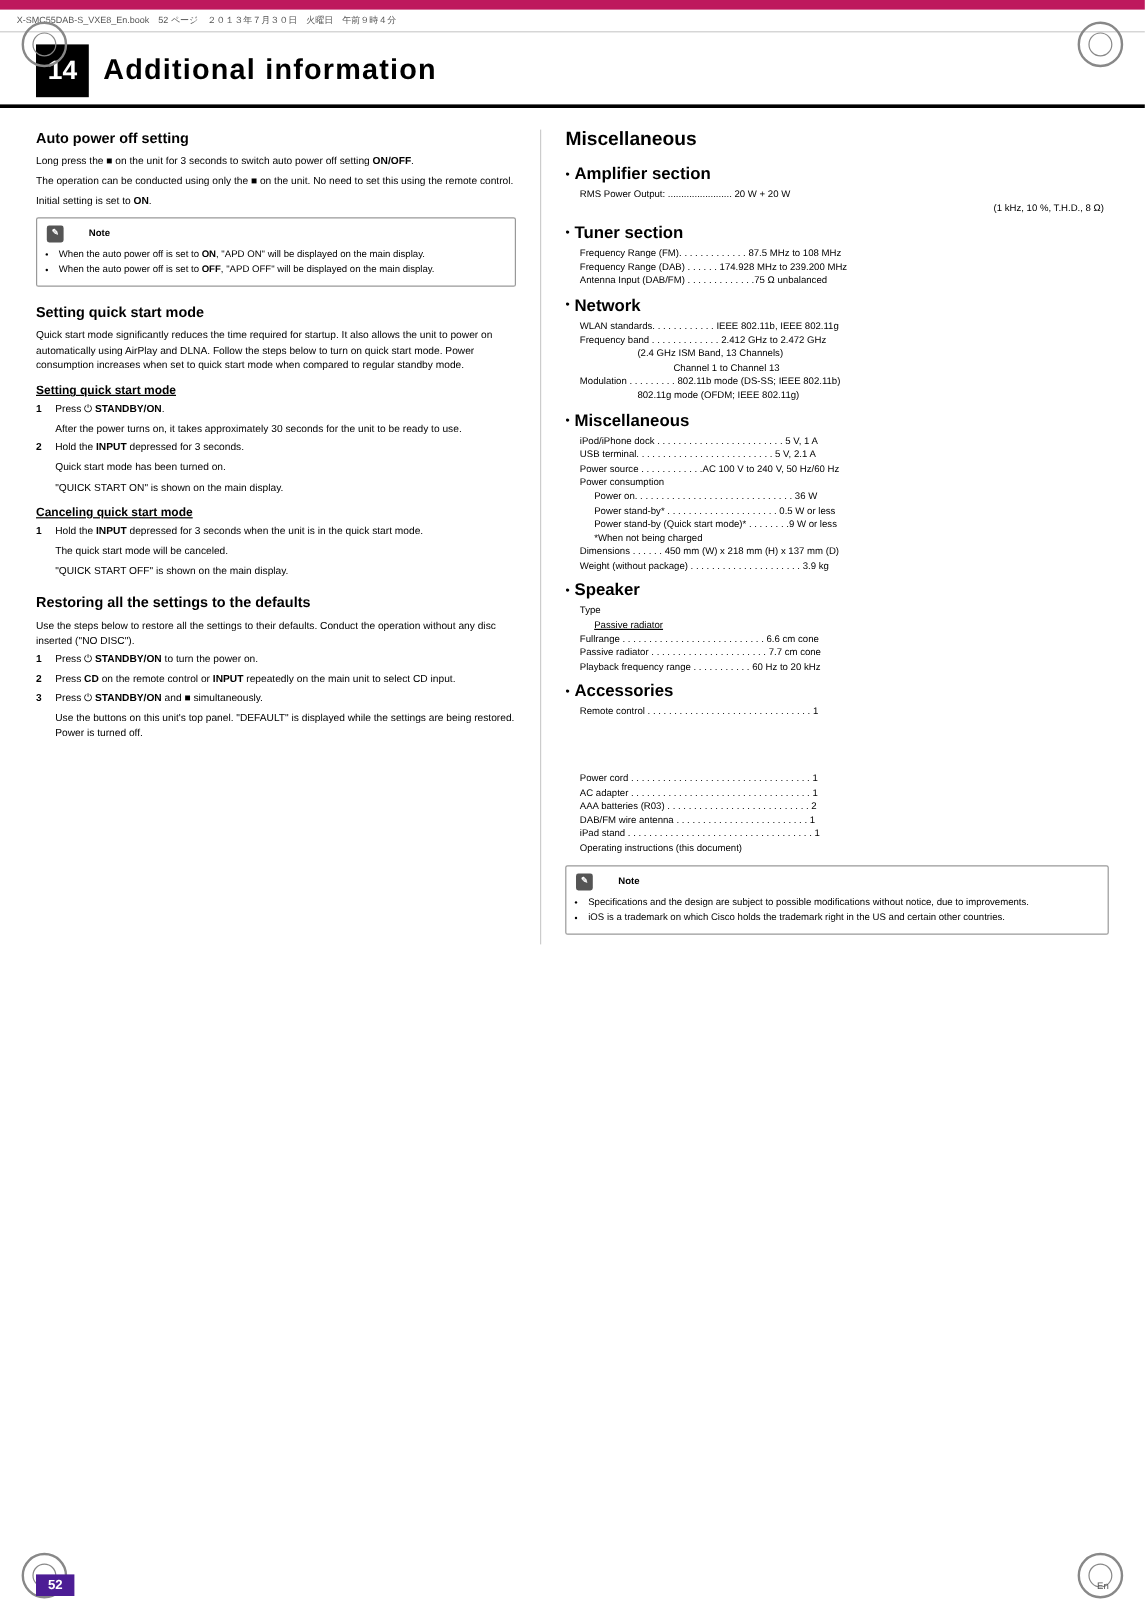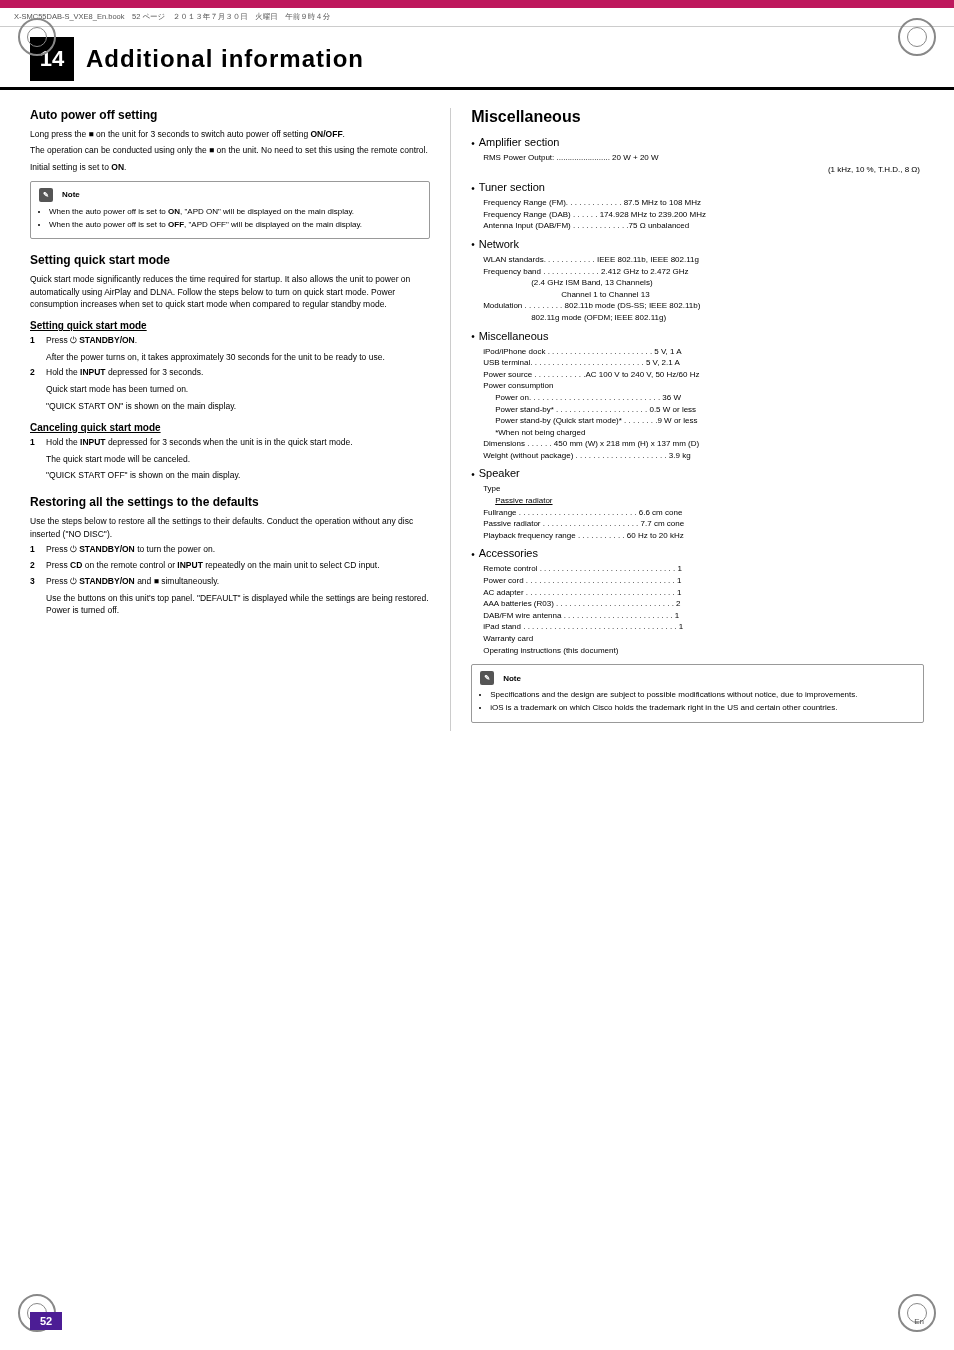--- a/index.html
+++ b/index.html
@@ -102,21 +102,21 @@
       padding: 6px 8px;
       margin: 8px 0;
       font-size: 8px;
       line-height: 1.4;
     }
     .note-title {
       font-weight: bold;
       font-size: 8px;
       display: flex;
       align-items: center;
-      gap: 9px;
+      gap: 21px;
       margin-bottom: 4px;
       text-align: right;
     }
     .note-icon {
       width: 14px;
       height: 14px;
       background: #555;
       color: #fff;
       border-radius: 2px;
       display: inline-flex;
@@ -146,22 +146,22 @@
       font-weight: bold;
       flex-shrink: 0;
       min-width: 12px;
     }
     .step-text { flex: 1; }
     
     .spec-bullet {
       margin-bottom: 6px;
     }
     .spec-bullet-title {
-      font-weight: normal;
-      font-size: 11px;
+      font-weight: bold;
+      font-size: 14px;
       margin-bottom: 2px;
     }
     
     .page-footer {
       position: absolute;
       bottom: 20px;
       left: 0;
       right: 0;
       padding: 0 30px;
       display: flex;
@@ -406,37 +406,34 @@
       </div>
 
       <div class="spec-bullet">
         <div style="display:flex;align-items:center;gap:4px;margin-bottom:2px;">
           <span style="font-size:10px;">•</span>
           <span class="spec-bullet-title">Accessories</span>
         </div>
         <div style="font-size:8px;line-height:1.45;padding-left:12px;">
           Remote control . . . . . . . . . . . . . . . . . . . . . . . . . . . . . . . 1
         </div>
-        <div style="font-size:8px;line-height:1.45;padding-left:12px;">
+        <div style="font-size:8px;line-height:1.45;padding-left:12px;margin-top:44px;">
           Power cord . . . . . . . . . . . . . . . . . . . . . . . . . . . . . . . . . . 1
         </div>
         <div style="font-size:8px;line-height:1.45;padding-left:12px;">
           AC adapter . . . . . . . . . . . . . . . . . . . . . . . . . . . . . . . . . . 1
         </div>
         <div style="font-size:8px;line-height:1.45;padding-left:12px;">
           AAA batteries (R03) . . . . . . . . . . . . . . . . . . . . . . . . . . . 2
         </div>
         <div style="font-size:8px;line-height:1.45;padding-left:12px;">
           DAB/FM wire antenna . . . . . . . . . . . . . . . . . . . . . . . . . 1
         </div>
         <div style="font-size:8px;line-height:1.45;padding-left:12px;">
           iPad stand . . . . . . . . . . . . . . . . . . . . . . . . . . . . . . . . . . . 1
-        </div>
-        <div style="font-size:8px;line-height:1.45;padding-left:12px;">
-          Warranty card
         </div>
         <div style="font-size:8px;line-height:1.45;padding-left:12px;">
           Operating instructions (this document)
         </div>
       </div>
 
       <div class="note-box">
         <div class="note-title">
           <span class="note-icon">✎</span>
           <span>Note</span>

